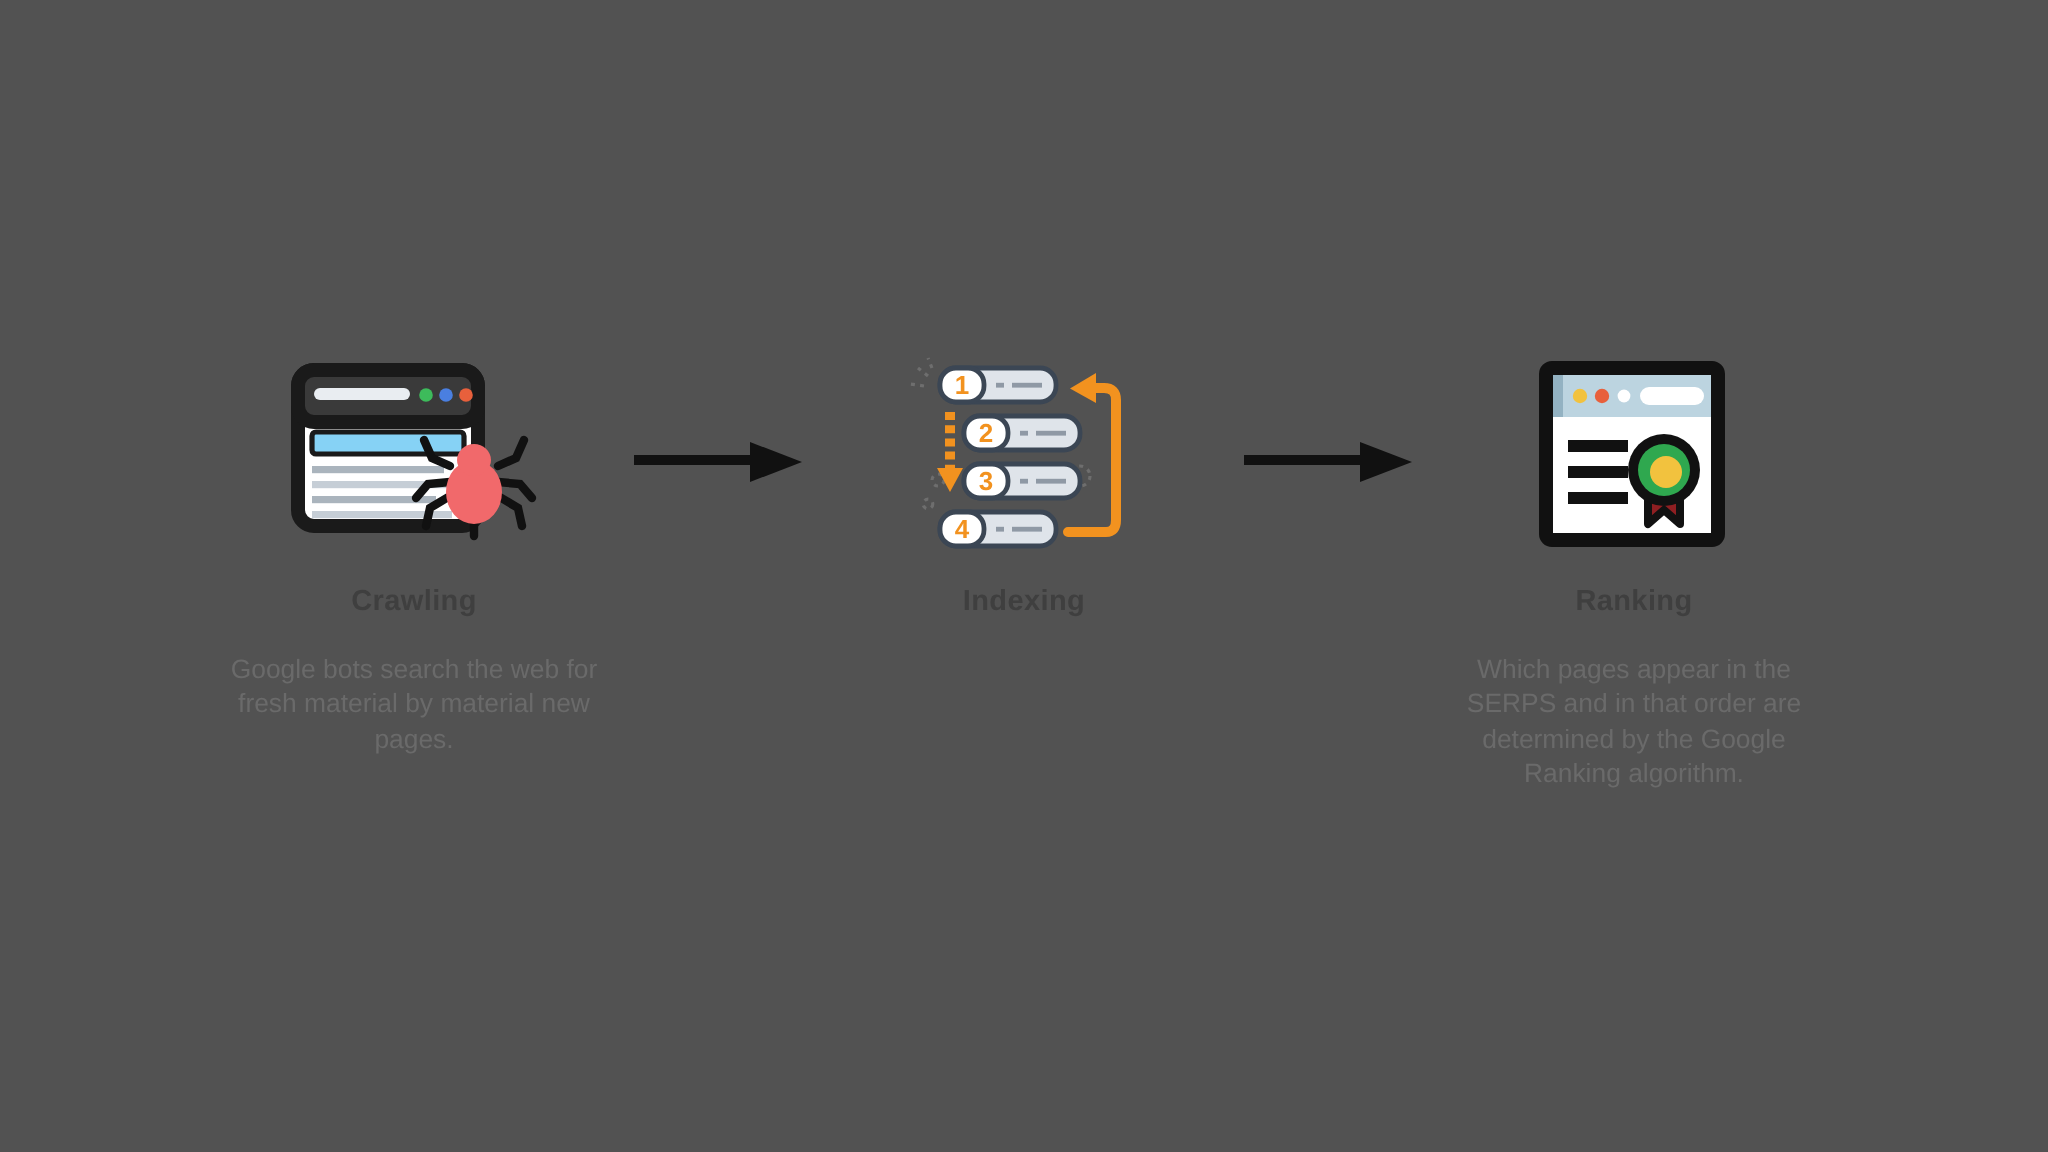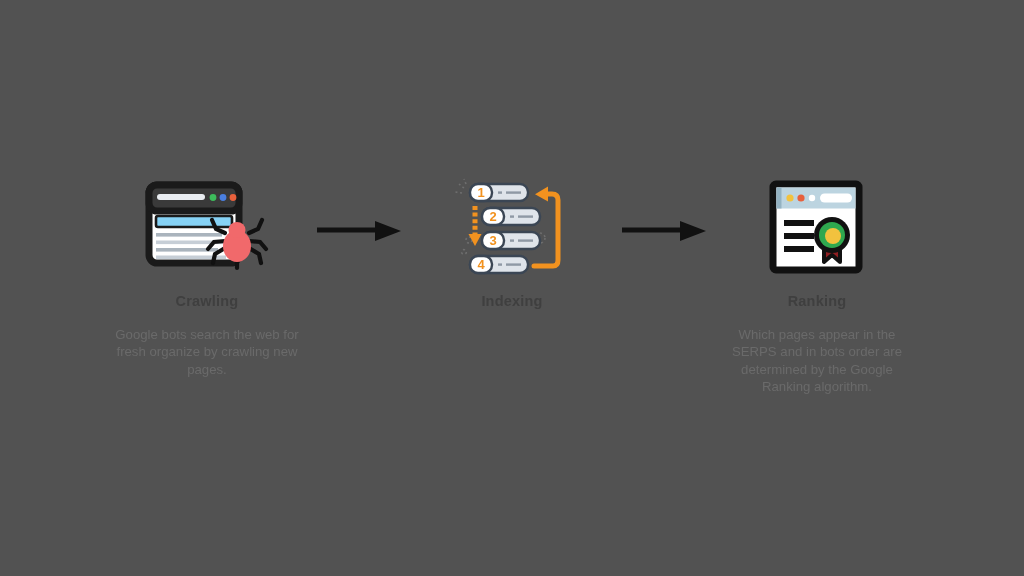--- a/index.html
+++ b/index.html
@@ -120,21 +120,21 @@
             <path d="M104 63 l11 1 l6 7"></path>
             <path d="M104 70 l10 6 l2 9"></path>
             <path d="M92 76 l0 14"></path>
           </g>
 
           <ellipse cx="92" cy="68" rx="14" ry="16" fill="#f1696b"></ellipse>
           <ellipse cx="92" cy="52" rx="8.5" ry="8" fill="#f1696b"></ellipse>
         </svg>
       </div>
       <div class="step-title">Crawling</div>
-      <div class="step-desc">Google bots search the web for fresh organize by crawling new pages.</div>
+      <div class="step-desc">Google bots search the web for fresh material by material new pages.</div>
     </div>
 
     <div class="arrow-cell">
       <svg class="ic" width="86" height="26" viewBox="0 0 86 26">
         <path d="M0 12 L62 12" stroke="#111111" stroke-width="5"></path>
         <path d="M58 3 L84 13 L58 23 Z" fill="#111111"></path>
       </svg>
     </div>
 
     <div class="step">
@@ -219,17 +219,17 @@
           <rect x="17" y="68" width="30" height="6" fill="#111111"></rect>
 
           <path d="M57 66 h16 v18 l-8 -7 l-8 7 z" fill="#8f1f22" stroke="#111111" stroke-width="4" stroke-linejoin="round"></path>
 
           <circle cx="65" cy="57" r="18" fill="#111111"></circle>
           <circle cx="65" cy="57" r="13" fill="#2fa84f"></circle>
           <circle cx="66" cy="58" r="8" fill="#f2c23e"></circle>
         </svg>
       </div>
       <div class="step-title">Ranking</div>
-      <div class="step-desc">Which pages appear in the SERPS and in bots order are determined by the Google Ranking algorithm.</div>
+      <div class="step-desc">Which pages appear in the SERPS and in that order are determined by the Google Ranking algorithm.</div>
     </div>
 
   </div>
 </div>
 
 </body></html>

